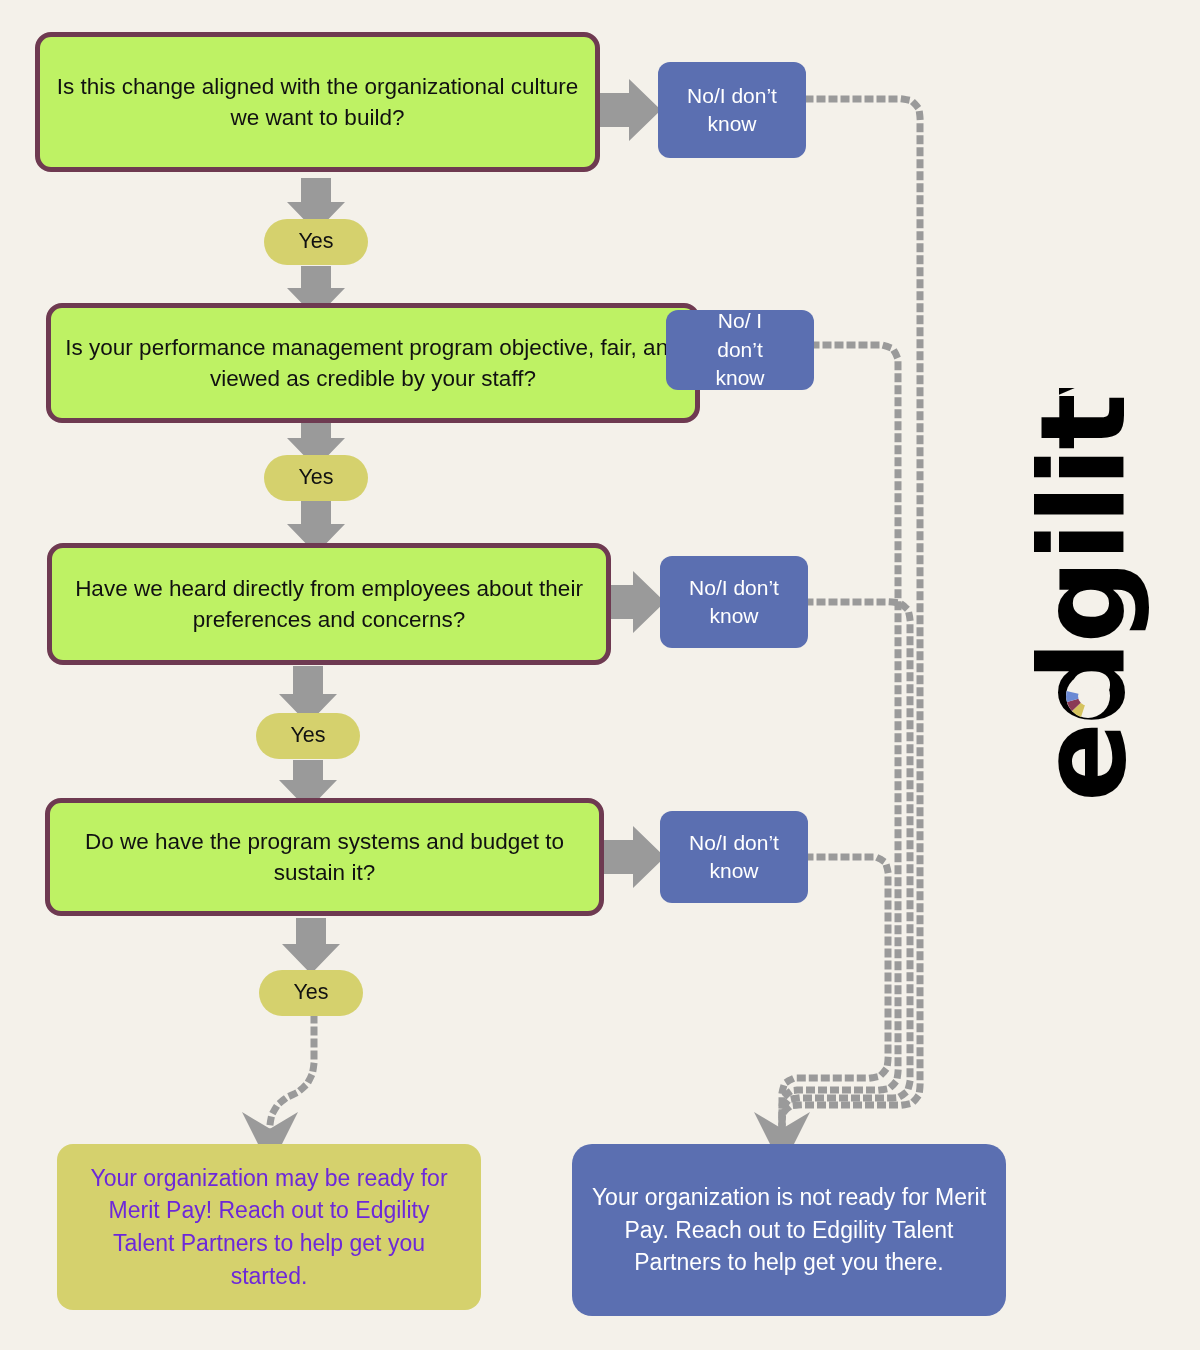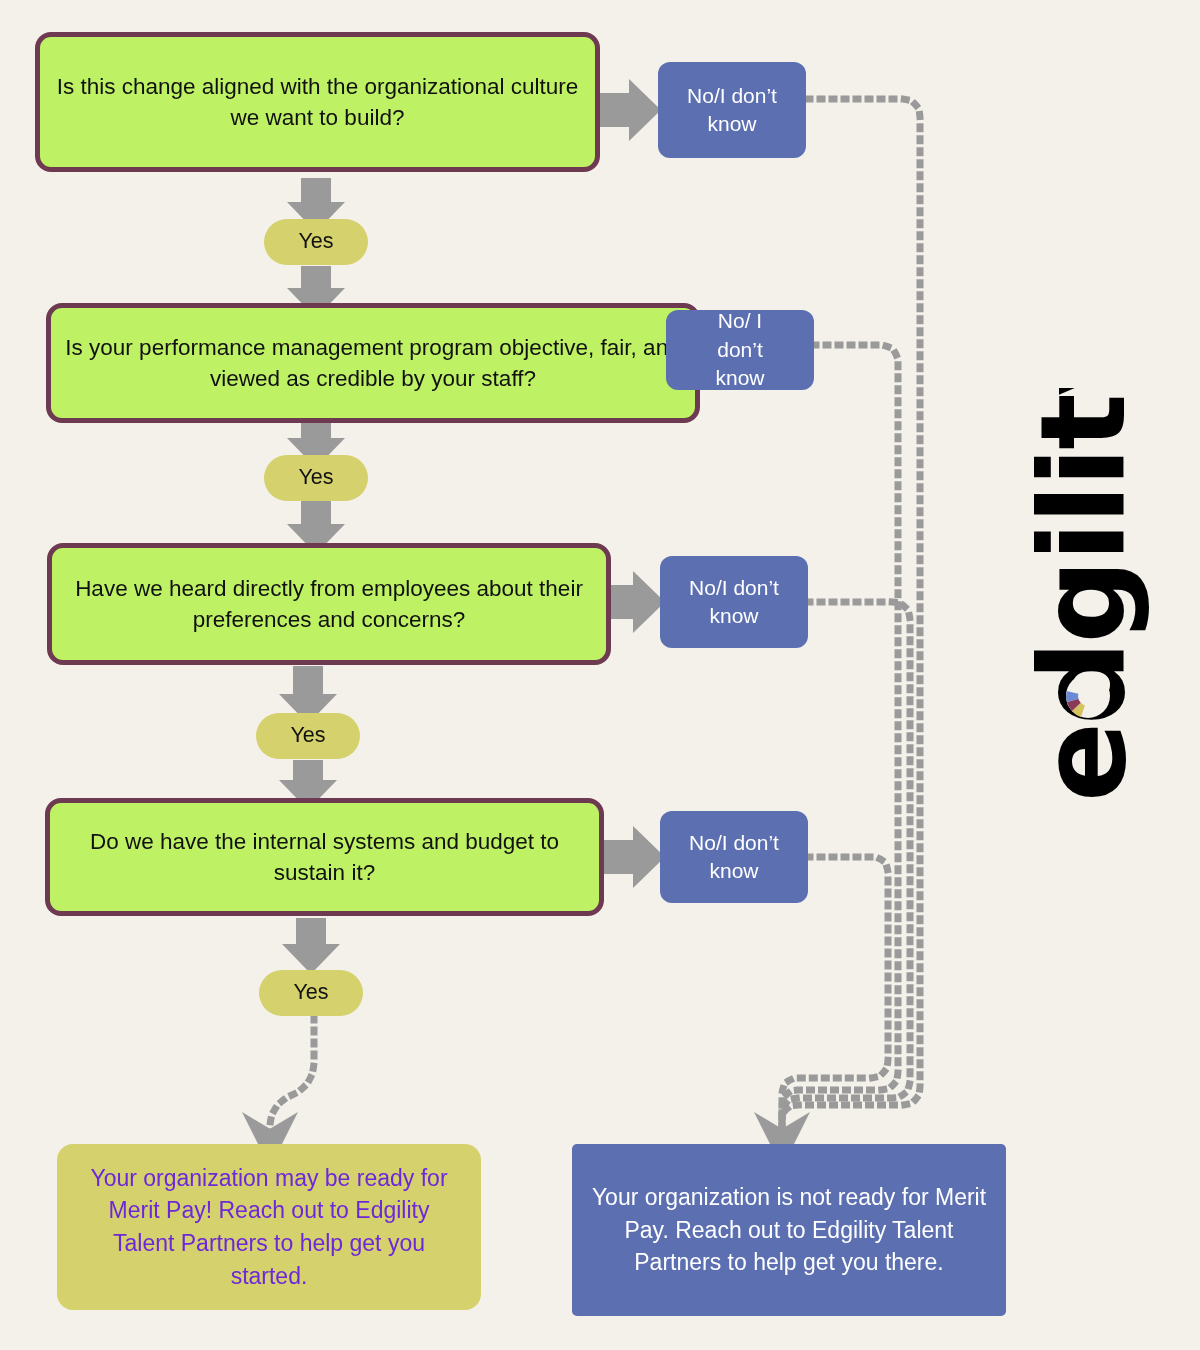--- a/index.html
+++ b/index.html
@@ -60,21 +60,21 @@
   .outcome-yellow {
     background: #d5d16d;
     border-radius: 16px;
     color: #6d28d9;
     font-size: 23px;
     line-height: 1.42;
     padding: 8px 18px;
   }
   .outcome-blue {
     background: #5b6fb1;
-    border-radius: 5px;
+    border-radius: 20px;
     color: #ffffff;
     font-size: 23px;
     line-height: 1.42;
     padding: 8px 18px;
     align-items: center;
   }
   
   #logo {
     position: absolute;
     left: 985px;
@@ -185,21 +185,21 @@
 
   <div class="node question-box" style="left:46px; top:303px; width:654px; height:120px;">
     <span>Is your performance management program objective, fair, and viewed as credible by your staff?</span>
   </div>
 
   <div class="node question-box" style="left:40px; top:543px; width:564px; height:122px;margin-left:7px;">
     <span>Have we heard directly from employees about their preferences and concerns?</span>
   </div>
 
   <div class="node question-box" style="left:45px; top:798px; width:559px; height:118px;">
-    <span>Do we have the internal systems and budget to sustain it?</span>
+    <span>Do we have the program systems and budget to sustain it?</span>
   </div>
 
   <div class="node no-box" style="left:658px; top:62px; width:148px; height:96px;">
     <span>No/I don’t know</span>
   </div>
 
   <div class="node no-box" style="left:666px; top:310px; width:148px; height:80px;">
     <span>No/ I don’t know</span>
   </div>
 

